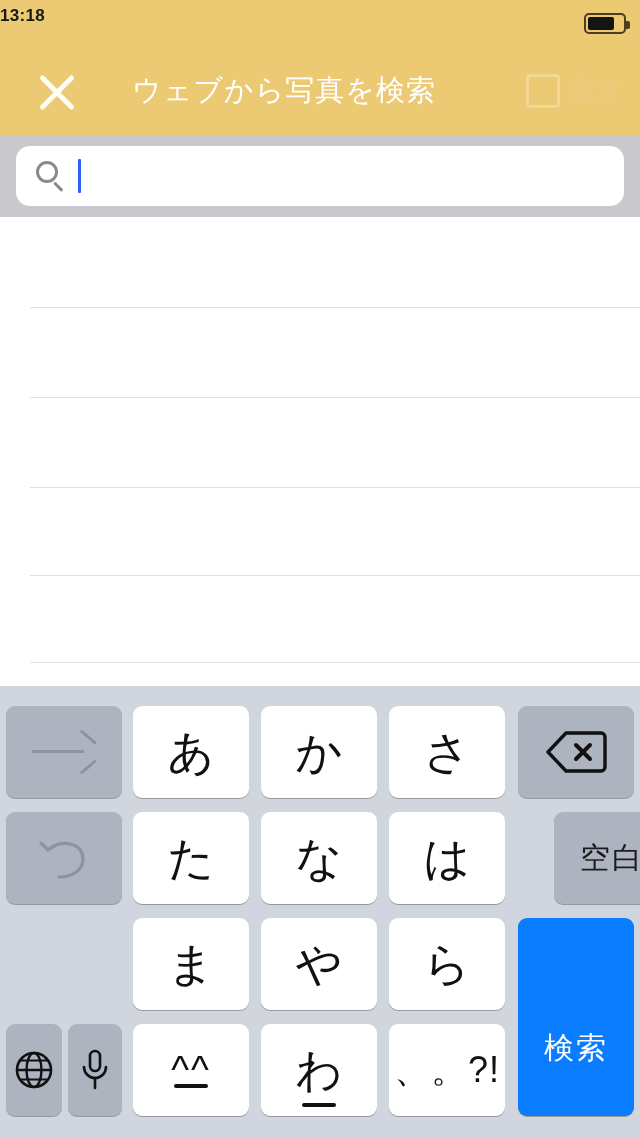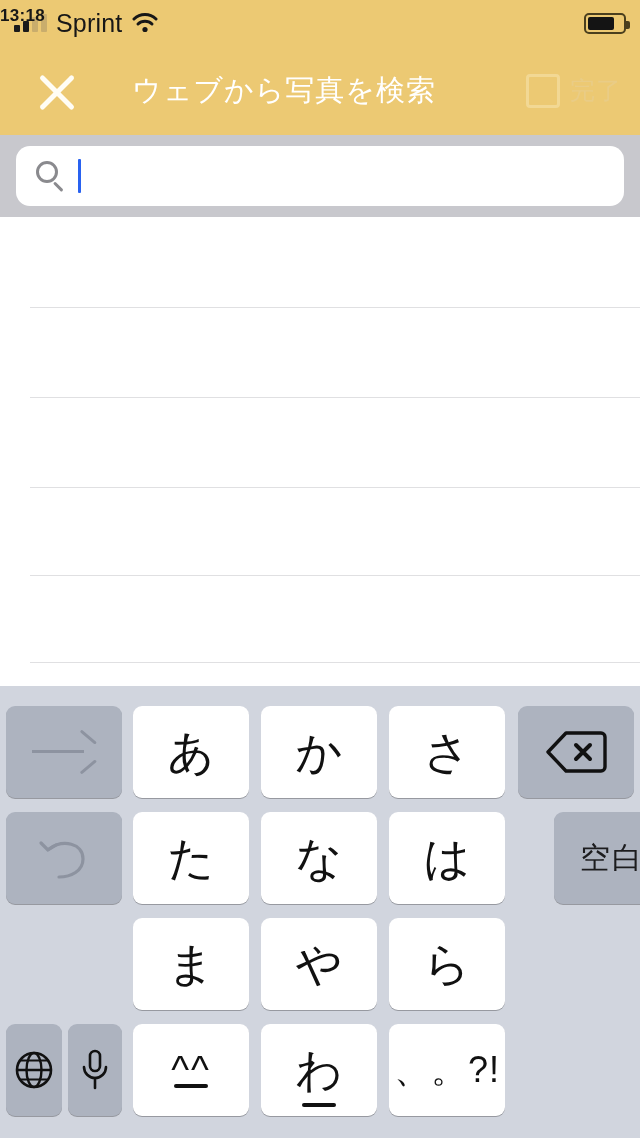--- a/index.html
+++ b/index.html
@@ -158,36 +158,20 @@
   .arrow-right .hd2{ top:23px; transform:rotate(-40deg); transform-origin:right center;}
 
   .kb-icon svg{ display:block; }
 </style>
 </head>
 <body>
 
 <div class="screen">
 
   <div class="statusbar">
-    <div class="sb-left">
-      <span class="signal">
-        <i></i>
-          <i></i>
-          <i></i>
-          <i></i>
-      </span>
-      <span class="carrier">Sprint</span>
-      <span class="wifi kb-icon">
-        <svg width="26" height="20" viewBox="0 0 26 20">
-          <path d="M2 6 A16 16 0 0 1 24 6" stroke="#171717" stroke-width="3" fill="none" stroke-linecap="round"></path>
-          <path d="M6 11 A10 10 0 0 1 20 11" stroke="#171717" stroke-width="3" fill="none" stroke-linecap="round"></path>
-          <circle cx="13" cy="16.5" r="2.6" fill="#171717"></circle>
-        </svg>
-      </span>
-    </div>
     <div class="statustime">13:18</div>
     <div class="battery">
       <div class="fill" id="battery-fill" style="width:75%"></div>
     </div>
   </div>
 
   <div class="navbar">
     <div class="nav-close">
       <span></span>
         <span></span>
@@ -277,20 +261,23 @@
     </div>
 
     <div class="key white" style="left:133px; top:232px; width:116px; height:92px;">
       <span class="lbl">ま</span>
     </div>
     <div class="key white" style="left:261px; top:232px; width:116px; height:92px;">
       <span class="lbl">や</span>
     </div>
     <div class="key white" style="left:389px; top:232px; width:116px; height:92px;">
       <span class="lbl">ら</span>
+    </div>
+    <div class="key blue tall" style="left:518px; top:232px; width:116px; height:198px;">
+      <span class="lbl">検索</span>
     </div>
 
     <div class="key gray" style="left:6px; top:338px; width:56px; height:92px;">
       <span class="kb-icon">
         <svg width="40" height="40" viewBox="0 0 40 40">
           <circle cx="20" cy="20" r="17" fill="none" stroke="#111" stroke-width="2.6"></circle>
           <ellipse cx="20" cy="20" rx="7.5" ry="17" fill="none" stroke="#111" stroke-width="2.4"></ellipse>
           <line x1="3" y1="20" x2="37" y2="20" stroke="#111" stroke-width="2.4"></line>
           <path d="M6.5 10.5 H33.5 M6.5 29.5 H33.5" stroke="#111" stroke-width="2.2" fill="none"></path>
         </svg>

